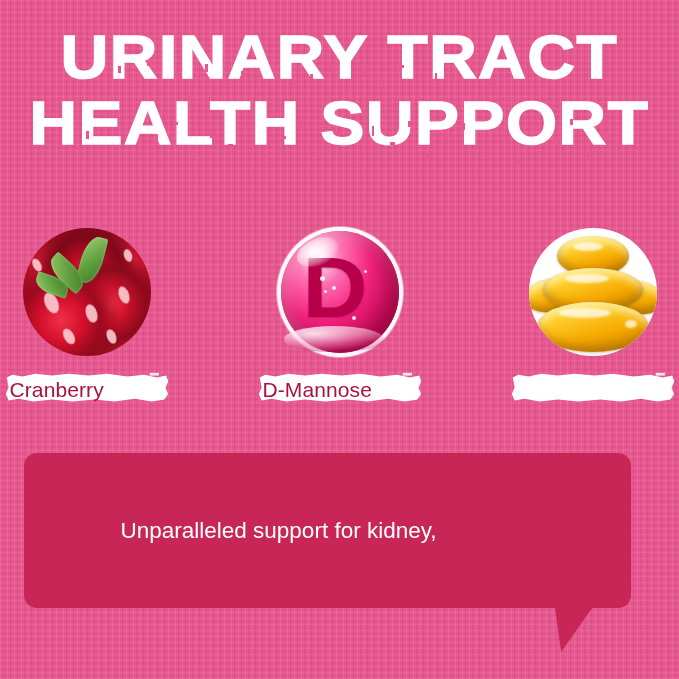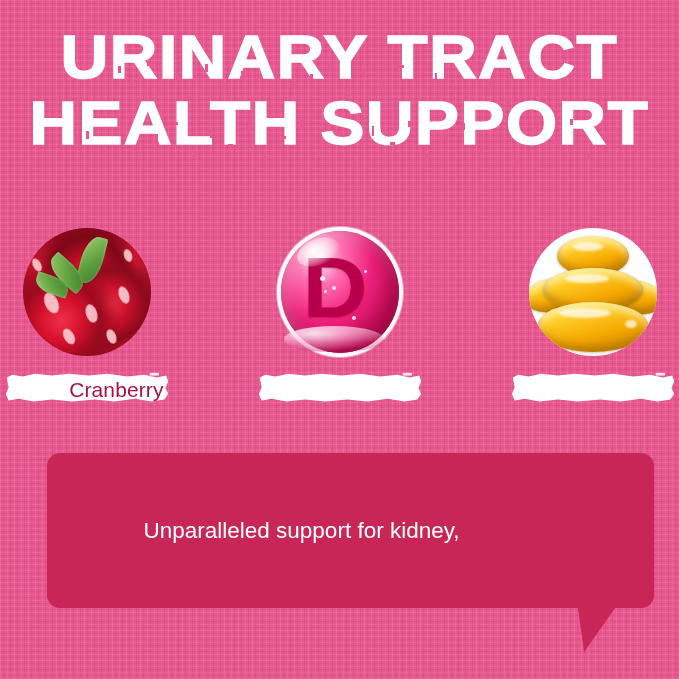--- a/index.html
+++ b/index.html
@@ -202,42 +202,42 @@
   }
 
   
   .banner {
     position: relative;
     margin-top: 15px;
     height: 36px;
     min-width: 166px;
     display: flex;
     align-items: center;
-    justify-content: flex-end;
+    justify-content: flex-start;
   }
   .banner-bg {
     position: absolute;
     left: 0; top: 0; right: 0; bottom: 0;
   }
   .banner-label {
     position: relative;
     z-index: 2;
     color: #a9123f;
     font-family: "Liberation Sans", sans-serif;
     font-size: 21px;
     line-height: 21px;
     letter-spacing: 0.1px;
     white-space: nowrap;
     padding: 0 6px;
   }
 
   
   .bubble-wrap {
     position: absolute;
-    left: 47px;
+    left: 24px;
     top: 453px;
     width: 541px;
     z-index: 2;
   }
   .bubble {
     position: relative;
     width: 607px;
     height: 155px;
     border-radius: 13px;
     background: #c72657;
@@ -383,20 +383,21 @@
           <path fill="#ffffff" d="M3,7 L9,4 L20,6 L34,3 L52,5 L70,3 L92,5 L112,3 L134,6 L152,4 L166,7 L176,5
             L178,12 L175,18 L178,25 L174,31 L160,33 L142,30 L120,33 L98,31 L74,33 L52,31 L32,33 L16,30 L5,32 L2,25 L5,18 Z"></path>
           <g fill="#ffffff" opacity="0.85">
             <rect x="158" y="2" width="10" height="3"></rect>
               <rect x="166" y="9" width="12" height="2"></rect>
             <rect x="162" y="15" width="14" height="3"></rect>
               <rect x="168" y="22" width="9" height="2"></rect>
             <rect x="159" y="28" width="13" height="3"></rect>
           </g>
         </svg>
+        <span class="banner-label">D-Mannose</span>
       </div>
     </div>
 
     <div class="ing">
       <div class="disc disc-salmon">
         <span class="gel" style="left:-6px;top:50px;width:62px;height:34px;transform:rotate(-8deg);"></span>
         <span class="gel" style="left:74px;top:52px;width:62px;height:34px;transform:rotate(8deg);"></span>
         <span class="gel" style="left:28px;top:8px;width:72px;height:40px;"></span>
         <span class="gel" style="left:14px;top:40px;width:100px;height:44px;"></span>
         <span class="gel" style="left:8px;top:74px;width:112px;height:50px;"></span>

